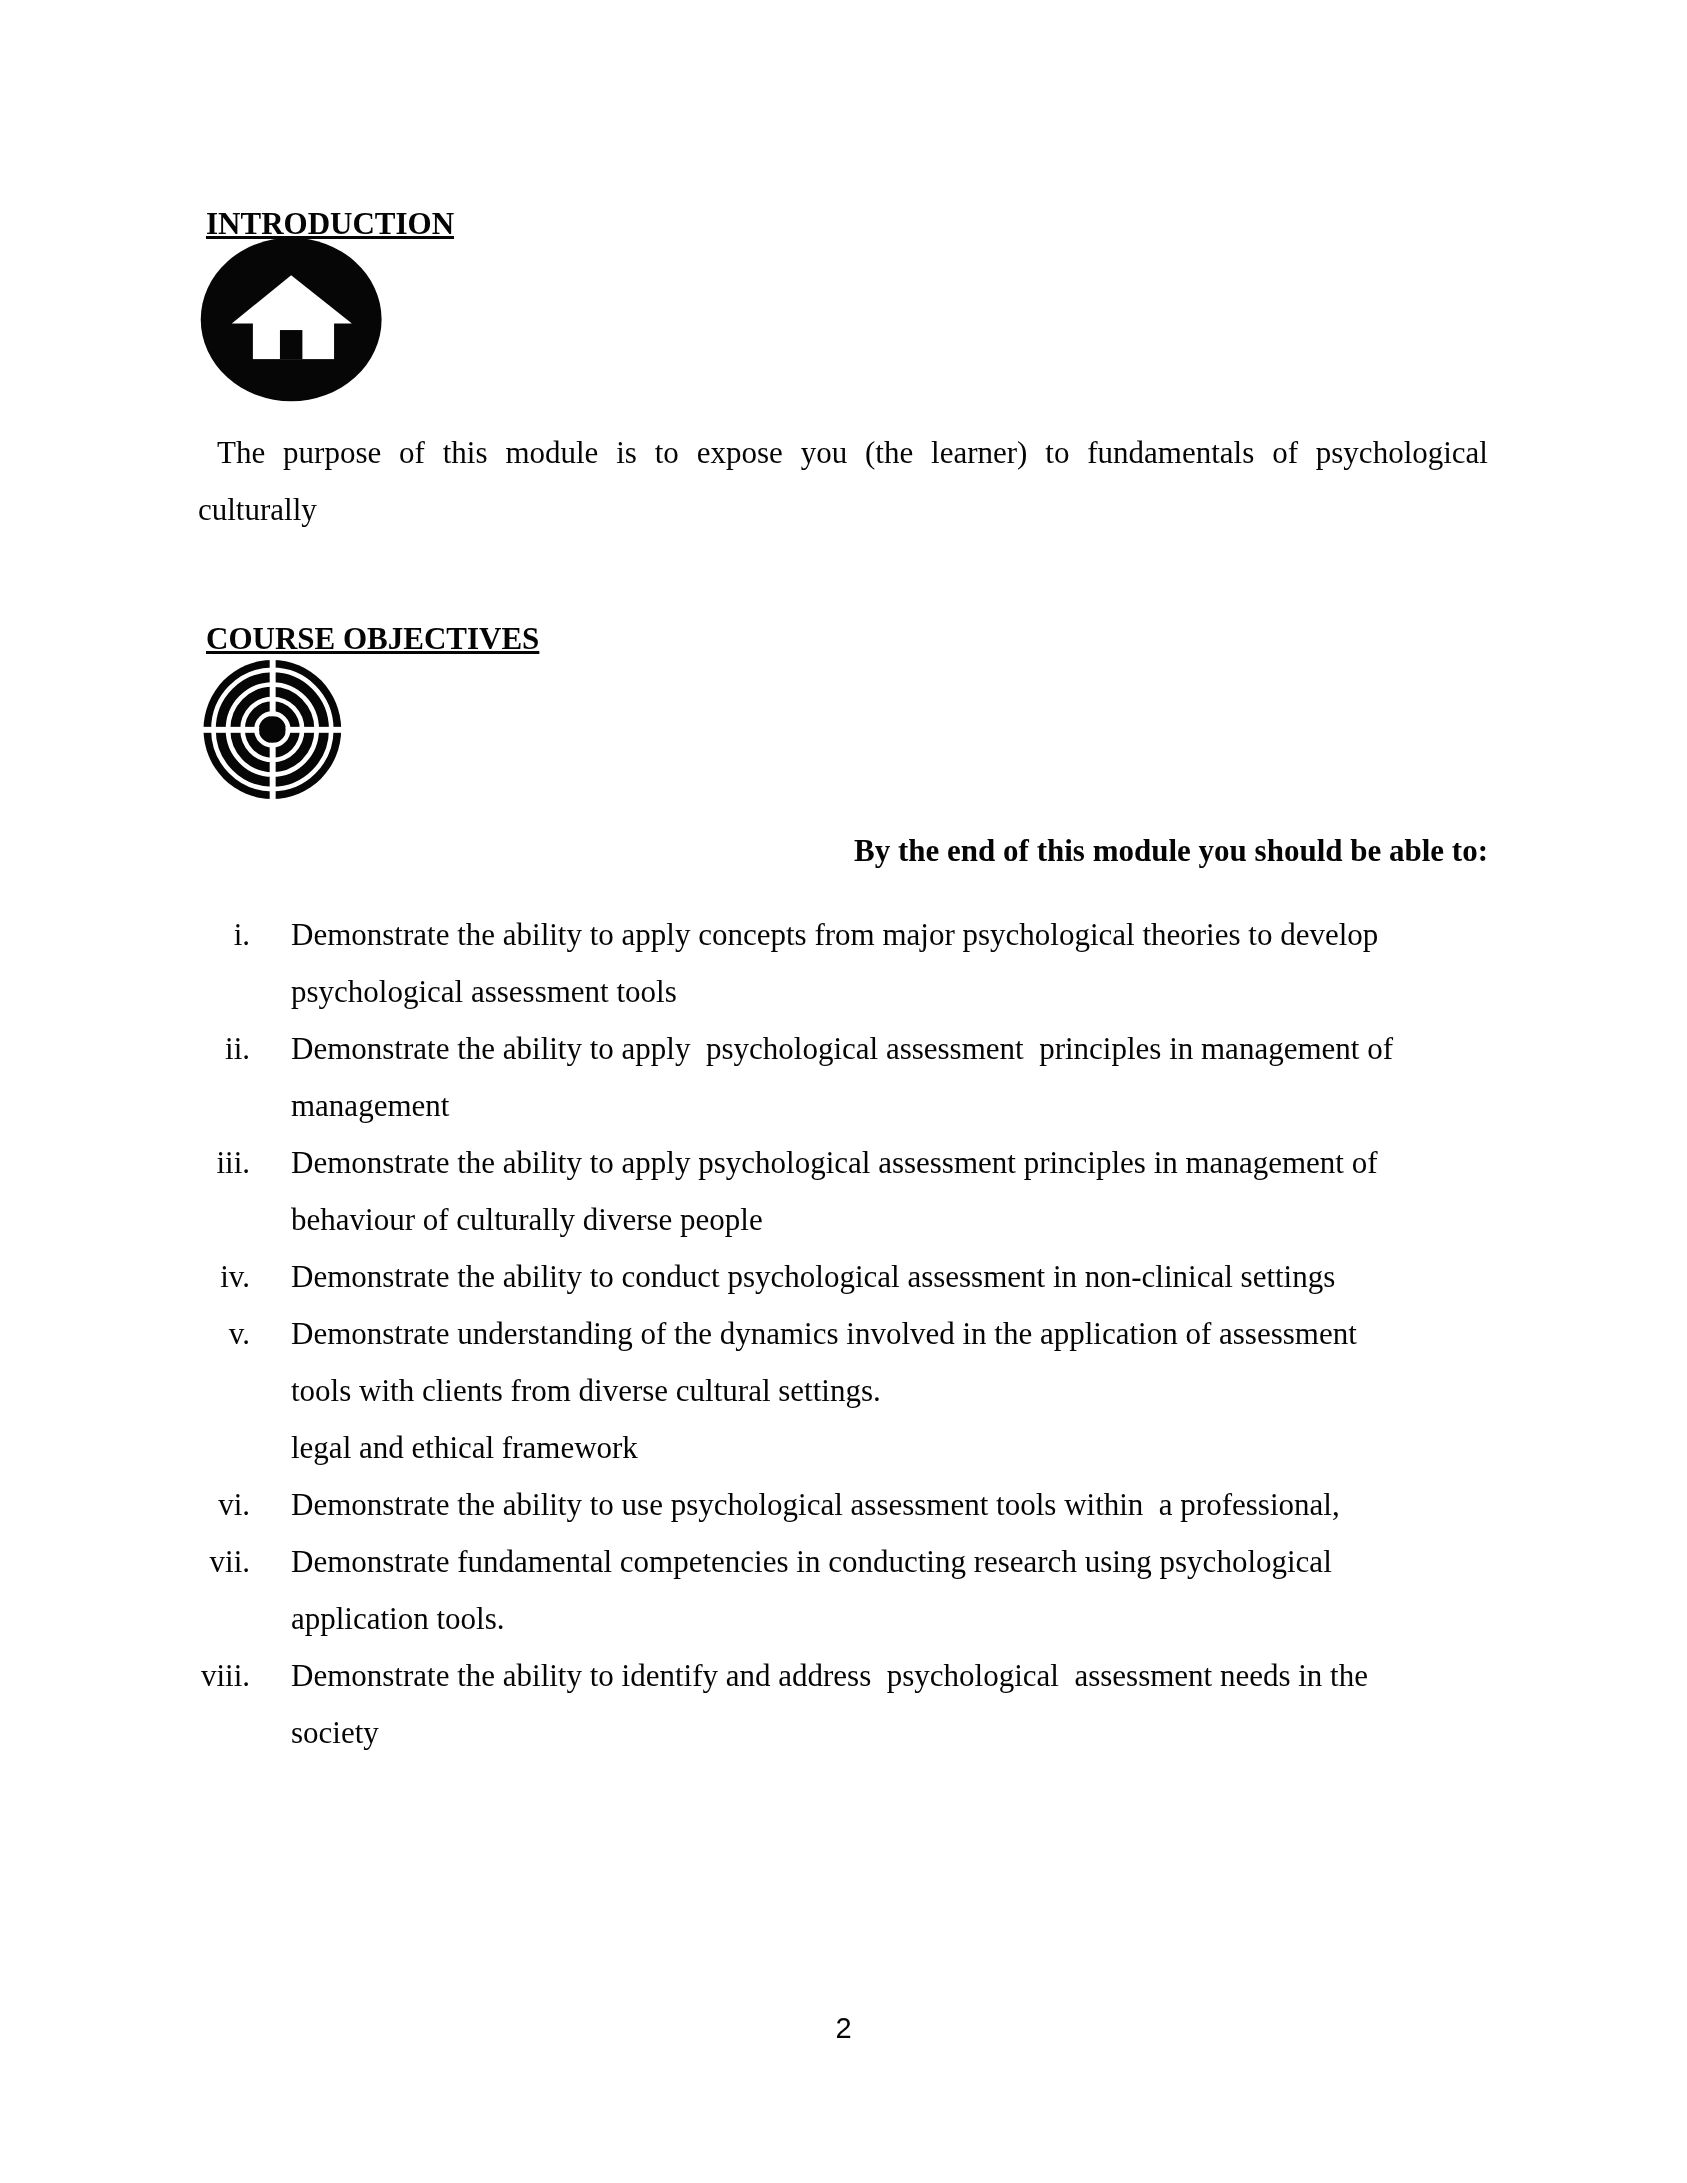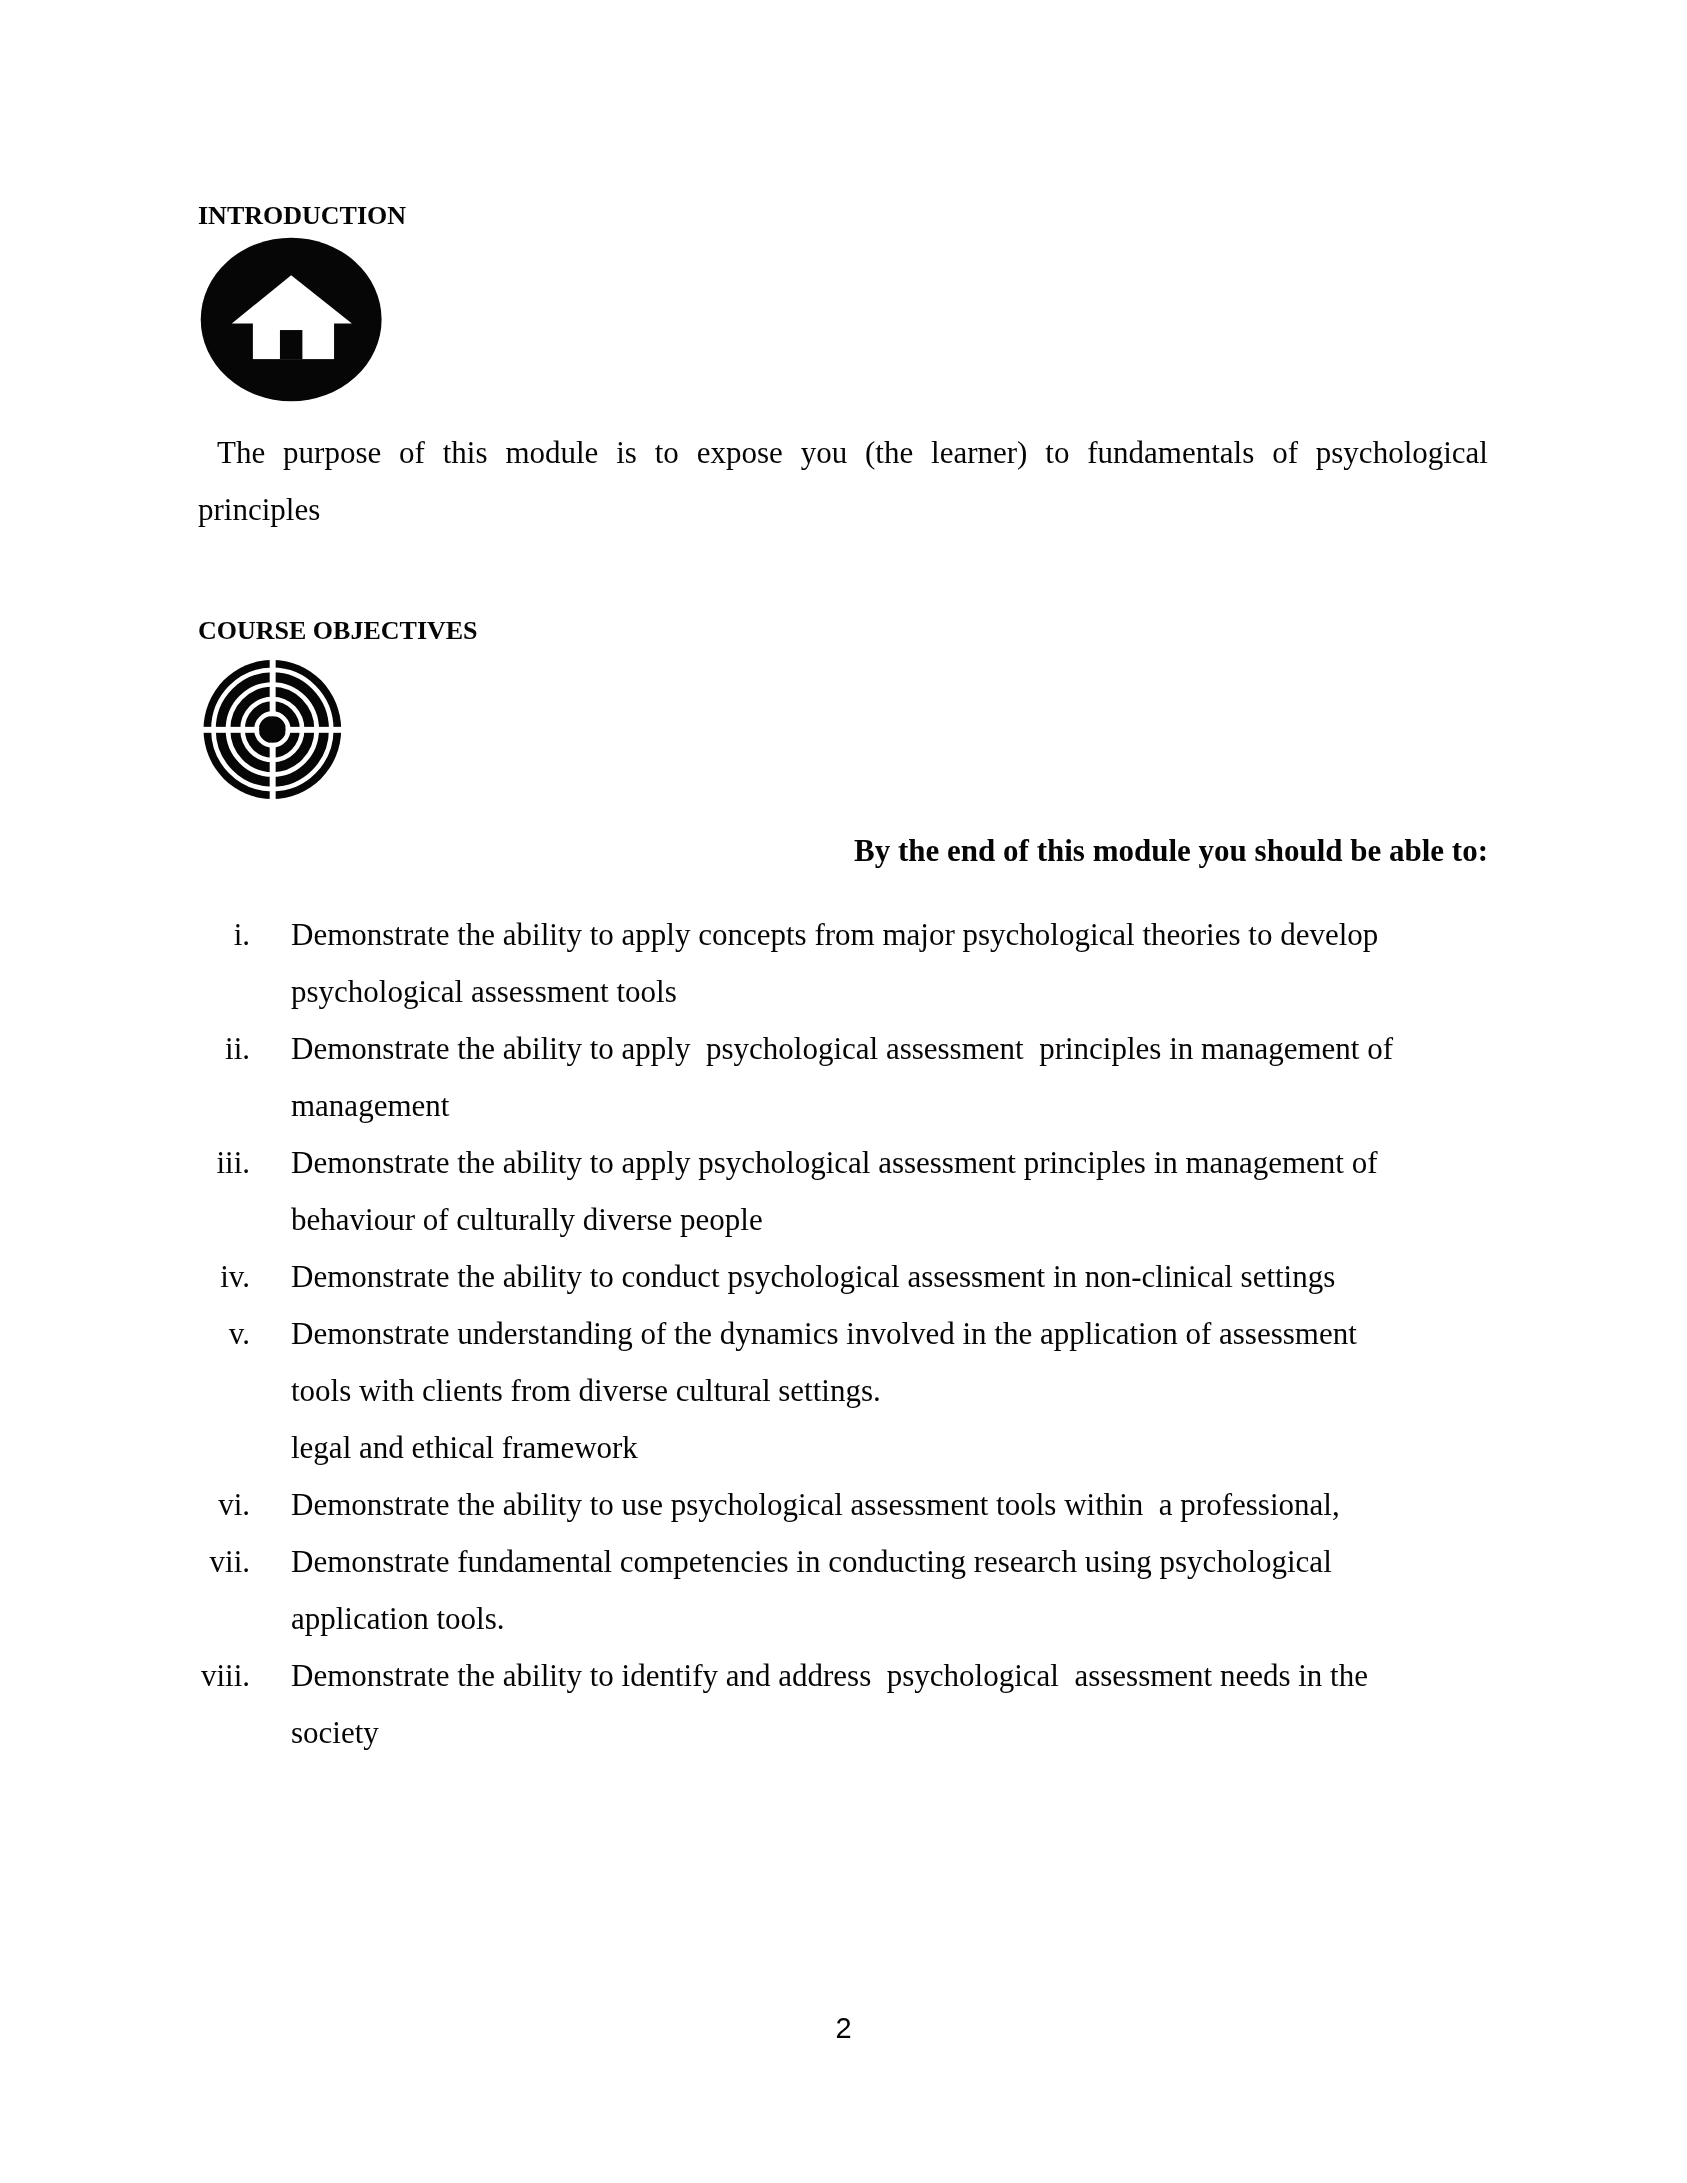--- a/index.html
+++ b/index.html
@@ -9,25 +9,26 @@
     height: 2183px;
     background: #ffffff;
     color: #050505;
     font-family: "Liberation Serif", "DejaVu Serif", serif;
     overflow: hidden;
   }
   .abs { position: absolute; }
   .heading {
     left: 198px;
     width: 1290px;
-    margin: 0;
-    font-size: 26px;
+    margin: 8px;
+    font-size: 31px;
     font-weight: bold;
     line-height: 57px;
     white-space: pre;
+    text-decoration: underline;
   }
   .para {
     left: 198px;
     width: 1290px;
     font-size: 31px;
     line-height: 57px;
   }
   .para.bold { font-weight: bold; white-space: pre; text-align: right; }
   .pline { height: 57px; line-height: 57px; }
   .pline.just {
@@ -78,21 +79,21 @@
     <svg width="183" height="165" viewBox="0 0 277 250" xmlns="http://www.w3.org/2000/svg">
       <ellipse cx="138" cy="125" rx="137" ry="124" fill="#060606"></ellipse>
       <polygon points="138,58 230,131 48,131" fill="#ffffff"></polygon>
       <rect x="80" y="127" width="123" height="58" fill="#ffffff"></rect>
       <rect x="121" y="141" width="34" height="44" fill="#060606"></rect>
     </svg>
   </div>
 
   <div class="abs para" style="top:424px">
     <div class="pline just">The purpose of this module is to expose you (the learner) to fundamentals of psychological</div>
-    <div class="pline plain">principles</div>
+    <div class="pline plain">culturally</div>
   </div>
 
   <h1 class="abs heading" style="top:602px">COURSE OBJECTIVES</h1>
 
   <div class="abs icon-box" style="left:198px; top:658px; width:150px; height:143px;">
     <svg width="150" height="143" viewBox="0 0 226 216" xmlns="http://www.w3.org/2000/svg">
       <ellipse cx="112" cy="108" rx="104" ry="105" fill="#060606"></ellipse>
       <rect x="108" y="0" width="9" height="216" fill="#ffffff"></rect>
       <rect x="0" y="104" width="226" height="9" fill="#ffffff"></rect>
       <ellipse cx="112" cy="108" rx="89" ry="90" fill="none" stroke="#ffffff" stroke-width="7"></ellipse>

